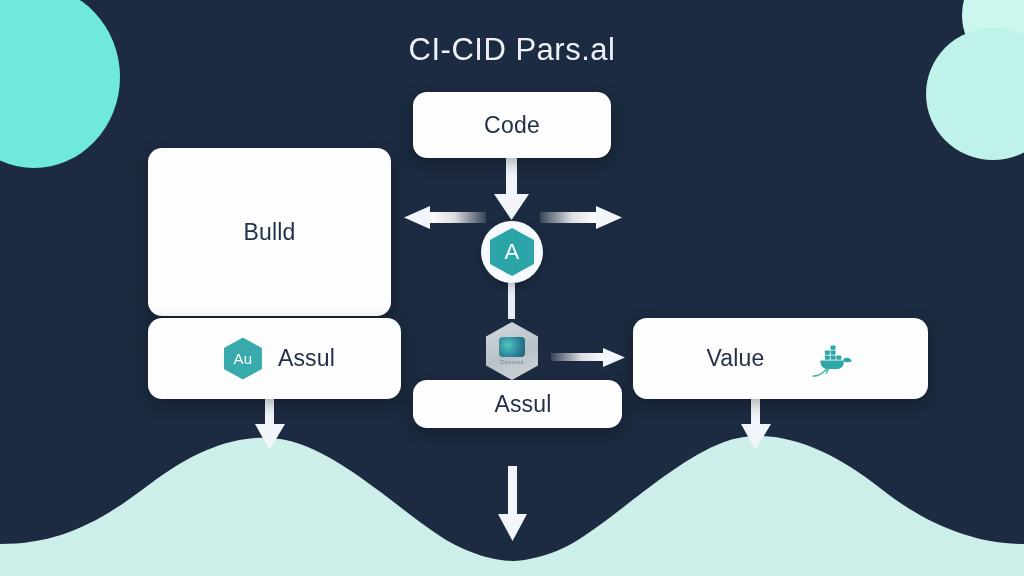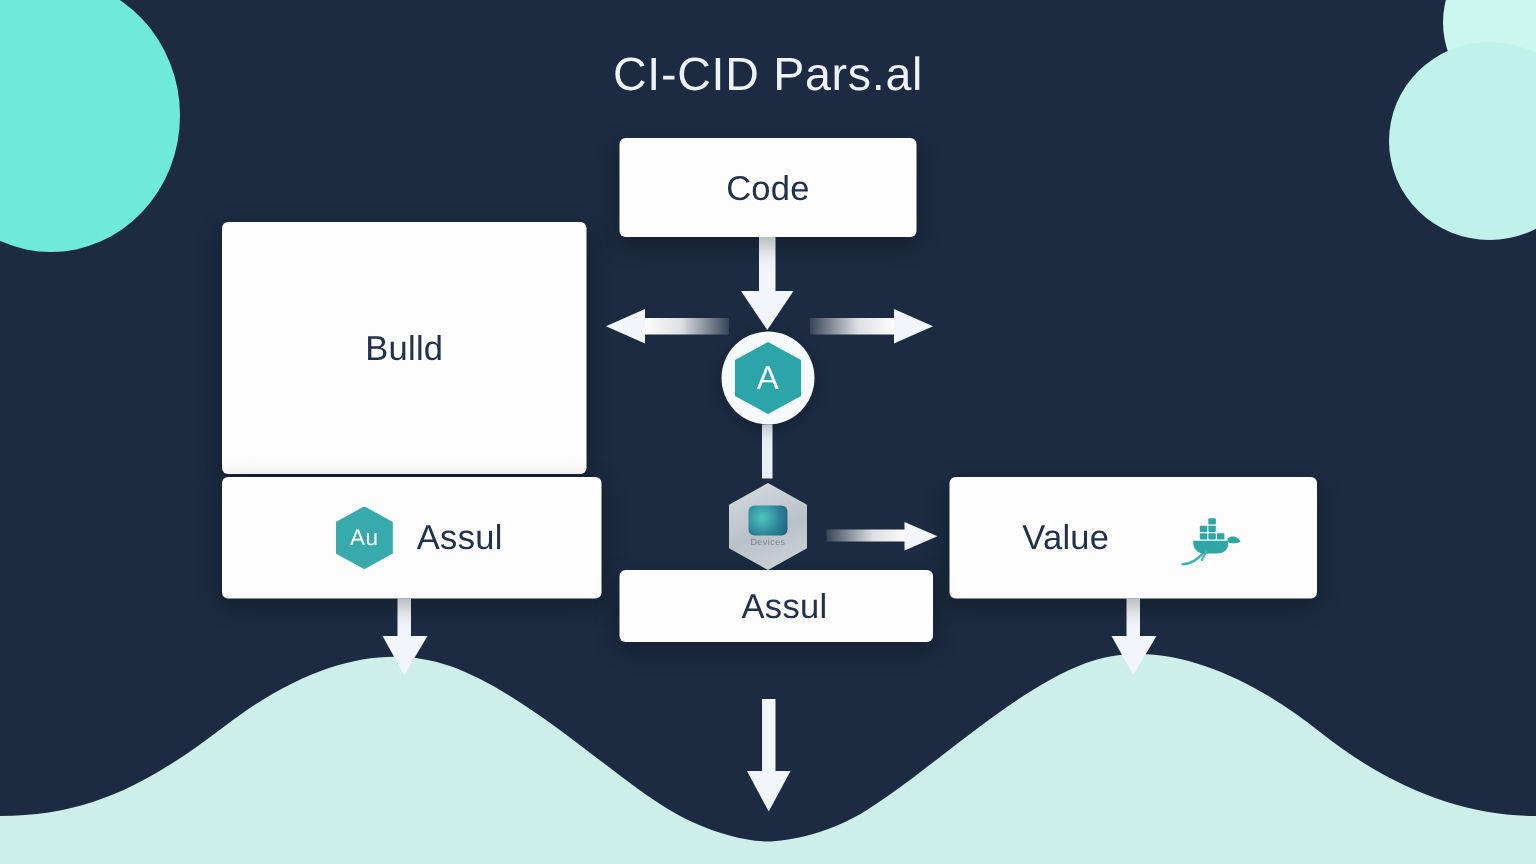--- a/index.html
+++ b/index.html
@@ -36,35 +36,35 @@
   #wave {
     position: absolute;
     left: 0; bottom: 0;
     width: 1024px; height: 150px;
   }
 
   
   .node {
     position: absolute;
     background: #fdfdfd;
-    border-radius: 4px;
+    border-radius: 14px;
     box-shadow: 0 5px 16px rgba(0,0,0,.30);
     display: flex;
     align-items: center;
     justify-content: center;
     gap: 16px;
     color: #22314a;
     font-size: 23px;
     letter-spacing: .2px;
   }
   #node-code   { left: 413px; top: 92px;  width: 198px; height: 66px; }
   #node-build-top { left: 148px; top: 148px; width: 243px; height: 168px; }
   #node-toset  { left: 633px; top: 148px; width: 245px; height: 140px; }
   #node-build-row2 { left: 148px; top: 318px; width: 243px; height: 81px; padding-left: 10px; }
-  #node-value  { left: 633px; top: 318px; width: 245px; height: 81px; gap: 44px; }
+  #node-value  { left: 633px; top: 318px; width: 295px; height: 81px; gap: 44px; }
   #node-assul  { left: 413px; top: 380px; width: 198px; height: 48px; padding-left: 11px; }
 
   .node-label { white-space: nowrap; }
 
   
   .hex {
     width: 38px; height: 42px;
     display: flex; align-items: center; justify-content: center;
     color: #ffffff;
     font-size: 15px;

